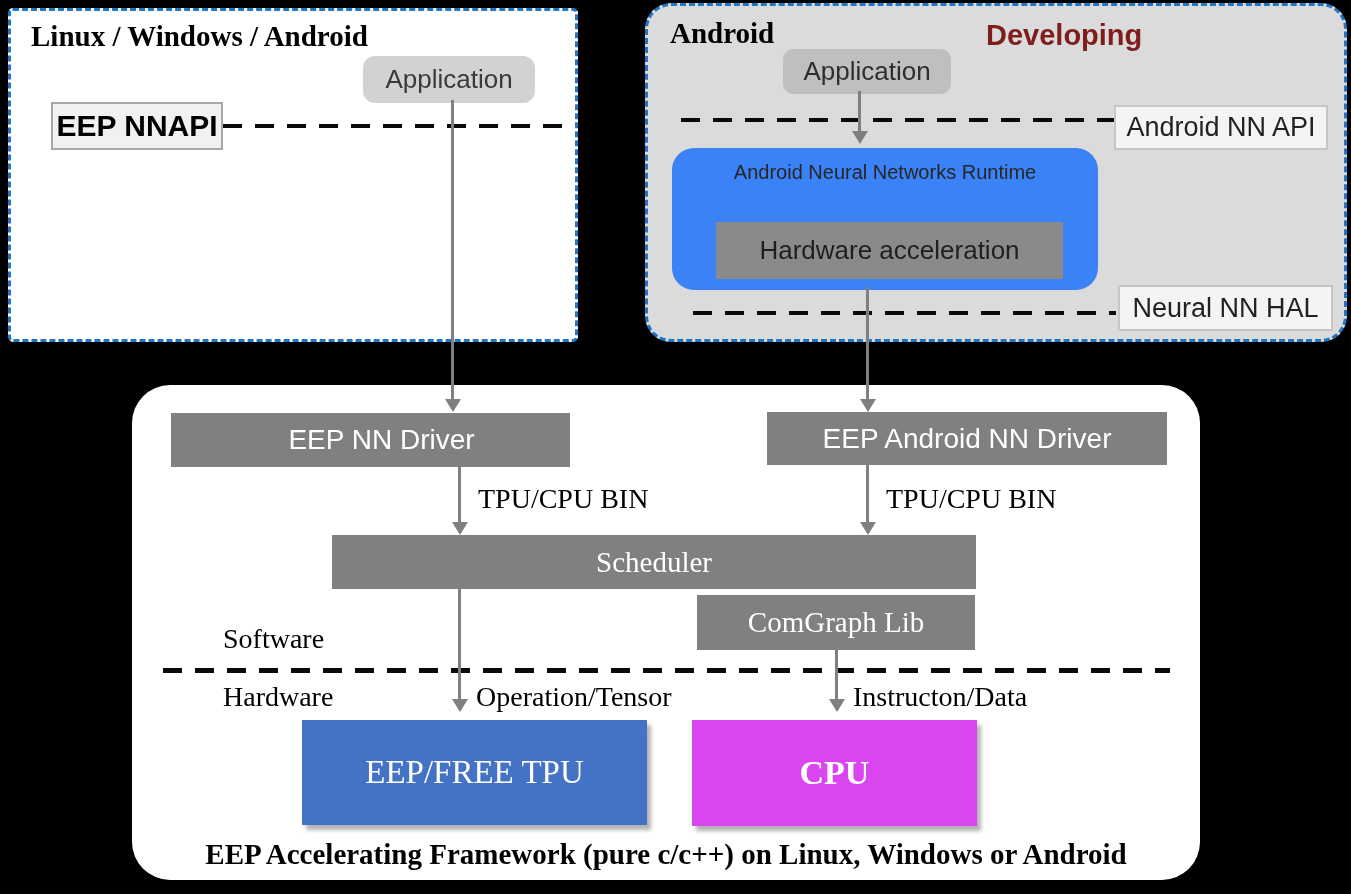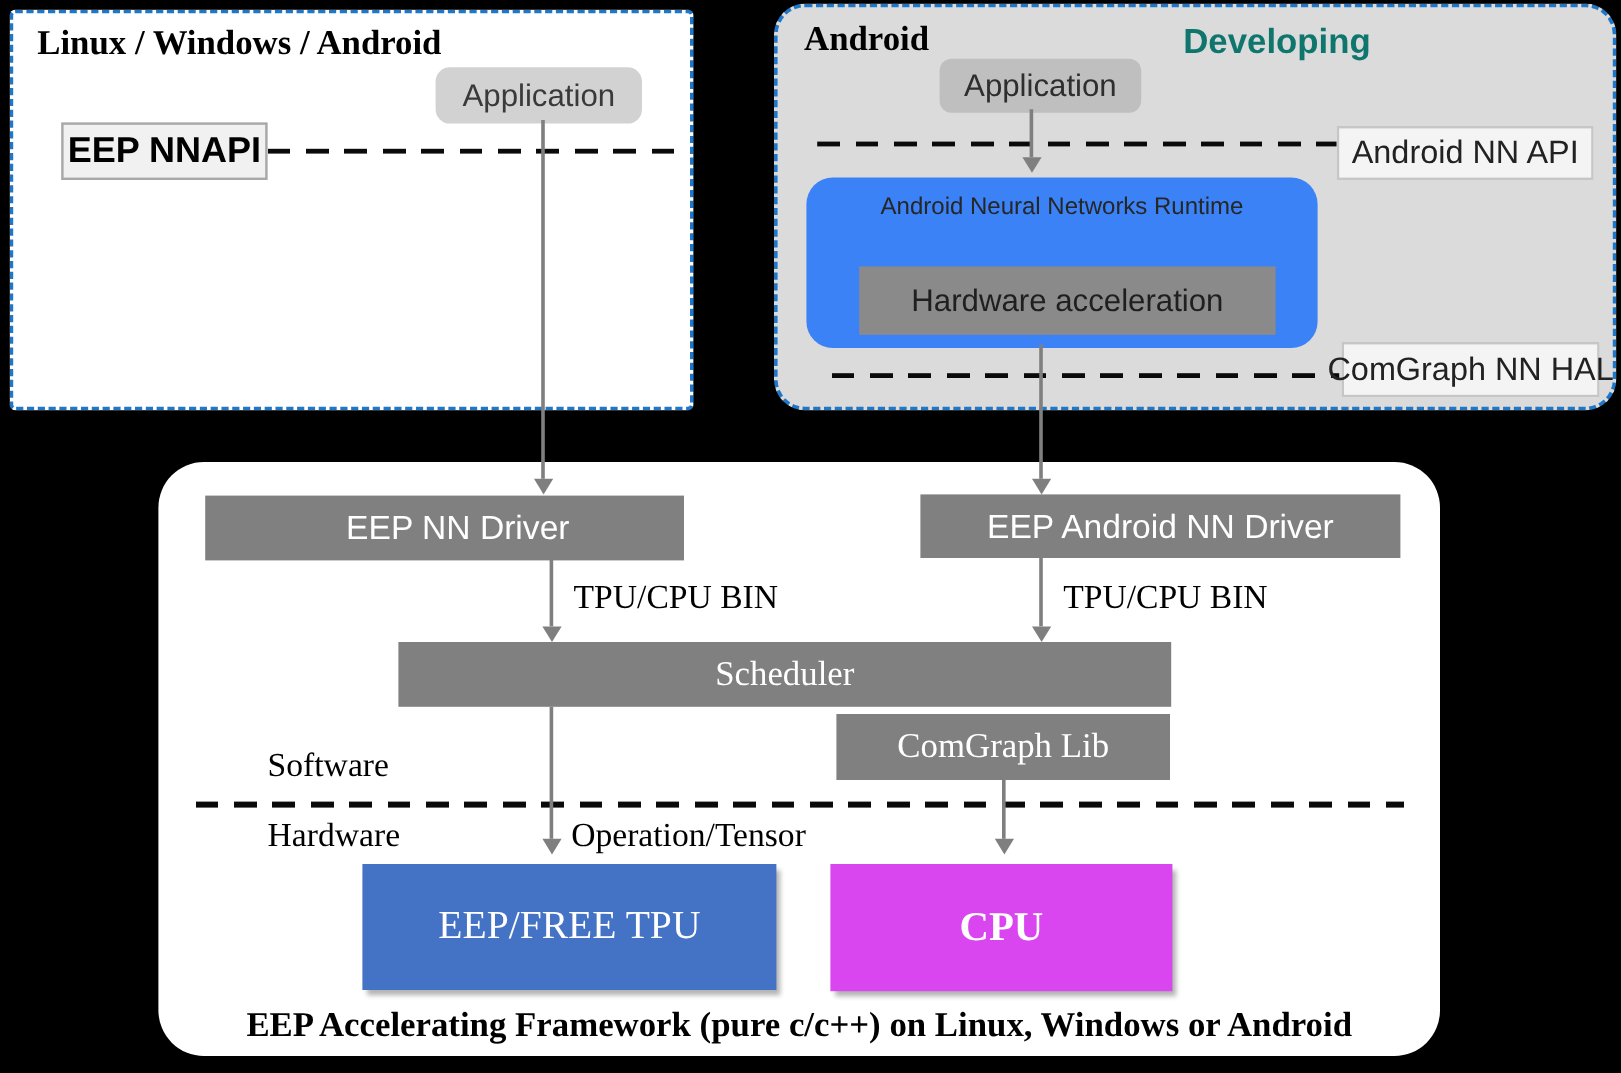--- a/index.html
+++ b/index.html
@@ -67,43 +67,44 @@
 
   <div id="panel-linux" class="panel">
     <div class="abs title-serif" style="left:20px;top:9px;">Linux / Windows / Android</div>
     <div class="nbox sans-label" id="lx-app">Application</div>
     <div class="nbox sans-label" id="lx-nnapi">EEP NNAPI</div>
     <div class="hdash" style="left:212px;top:113px;width:350px;"></div>
   </div>
 
   <div id="panel-android" class="panel">
     <div class="abs title-serif" style="left:22px;top:11px;">Android</div>
-    <div class="abs sans-label" style="left:338px;top:13px;font-size:29px;font-weight:bold;color:#0f766e;">Developing</div>
+    <div class="abs sans-label" style="left:338px;top:13px;font-size:29px;font-weight:bold;color:#7f1d1d;">Developing</div>
     <div class="nbox sans-label" id="an-app">Application</div>
     <div class="hdash" style="left:33px;top:112px;width:433px;"></div>
     <div class="nbox sans-label" id="an-api">Android NN API</div>
     <div class="nbox sans-label" id="an-runtime">Android Neural Networks Runtime</div>
     <div class="nbox sans-label" id="an-hwacc">Hardware acceleration</div>
     <div class="hdash" style="left:45px;top:305px;width:423px;"></div>
-    <div class="nbox sans-label" id="an-hal">ComGraph NN HAL</div>
+    <div class="nbox sans-label" id="an-hal">Neural NN HAL</div>
   </div>
 
   <div id="panel-framework" class="abs" style="left:132px;top:385px;width:1068px;height:495px;background:#FFF;border-radius:38px;">
     <div class="nbox sans-label graybox" id="fw-nndriver">EEP NN Driver</div>
     <div class="nbox sans-label graybox" id="fw-andriver">EEP Android NN Driver</div>
     <div class="nbox graybox" id="fw-scheduler">Scheduler</div>
     <div class="nbox graybox" id="fw-comgraph">ComGraph Lib</div>
 
     <div class="abs serif-label" style="left:346px;top:98px;">TPU/CPU BIN</div>
     <div class="abs serif-label" style="left:754px;top:98px;">TPU/CPU BIN</div>
 
     <div class="abs serif-label" style="left:91px;top:238px;">Software</div>
     <div class="hdash" style="left:31px;top:283px;width:1007px;height:5px;"></div>
     <div class="abs serif-label" style="left:91px;top:296px;">Hardware</div>
     <div class="abs serif-label" style="left:344px;top:296px;text-align:center;">Operation/Tensor</div>
+    <div class="abs serif-label" style="left:721px;top:296px;">Instructon/Data</div>
 
     <div class="nbox" id="fw-tpu">EEP/FREE TPU</div>
     <div class="nbox" id="fw-cpu">CPU</div>
 
     <div class="abs" id="fw-caption">EEP Accelerating Framework (pure c/c++) on Linux, Windows or Android</div>
   </div>
 
   <div class="connector" style="left:451px;top:100px;height:299px;">
       <div class="ahead"></div>
     </div>

